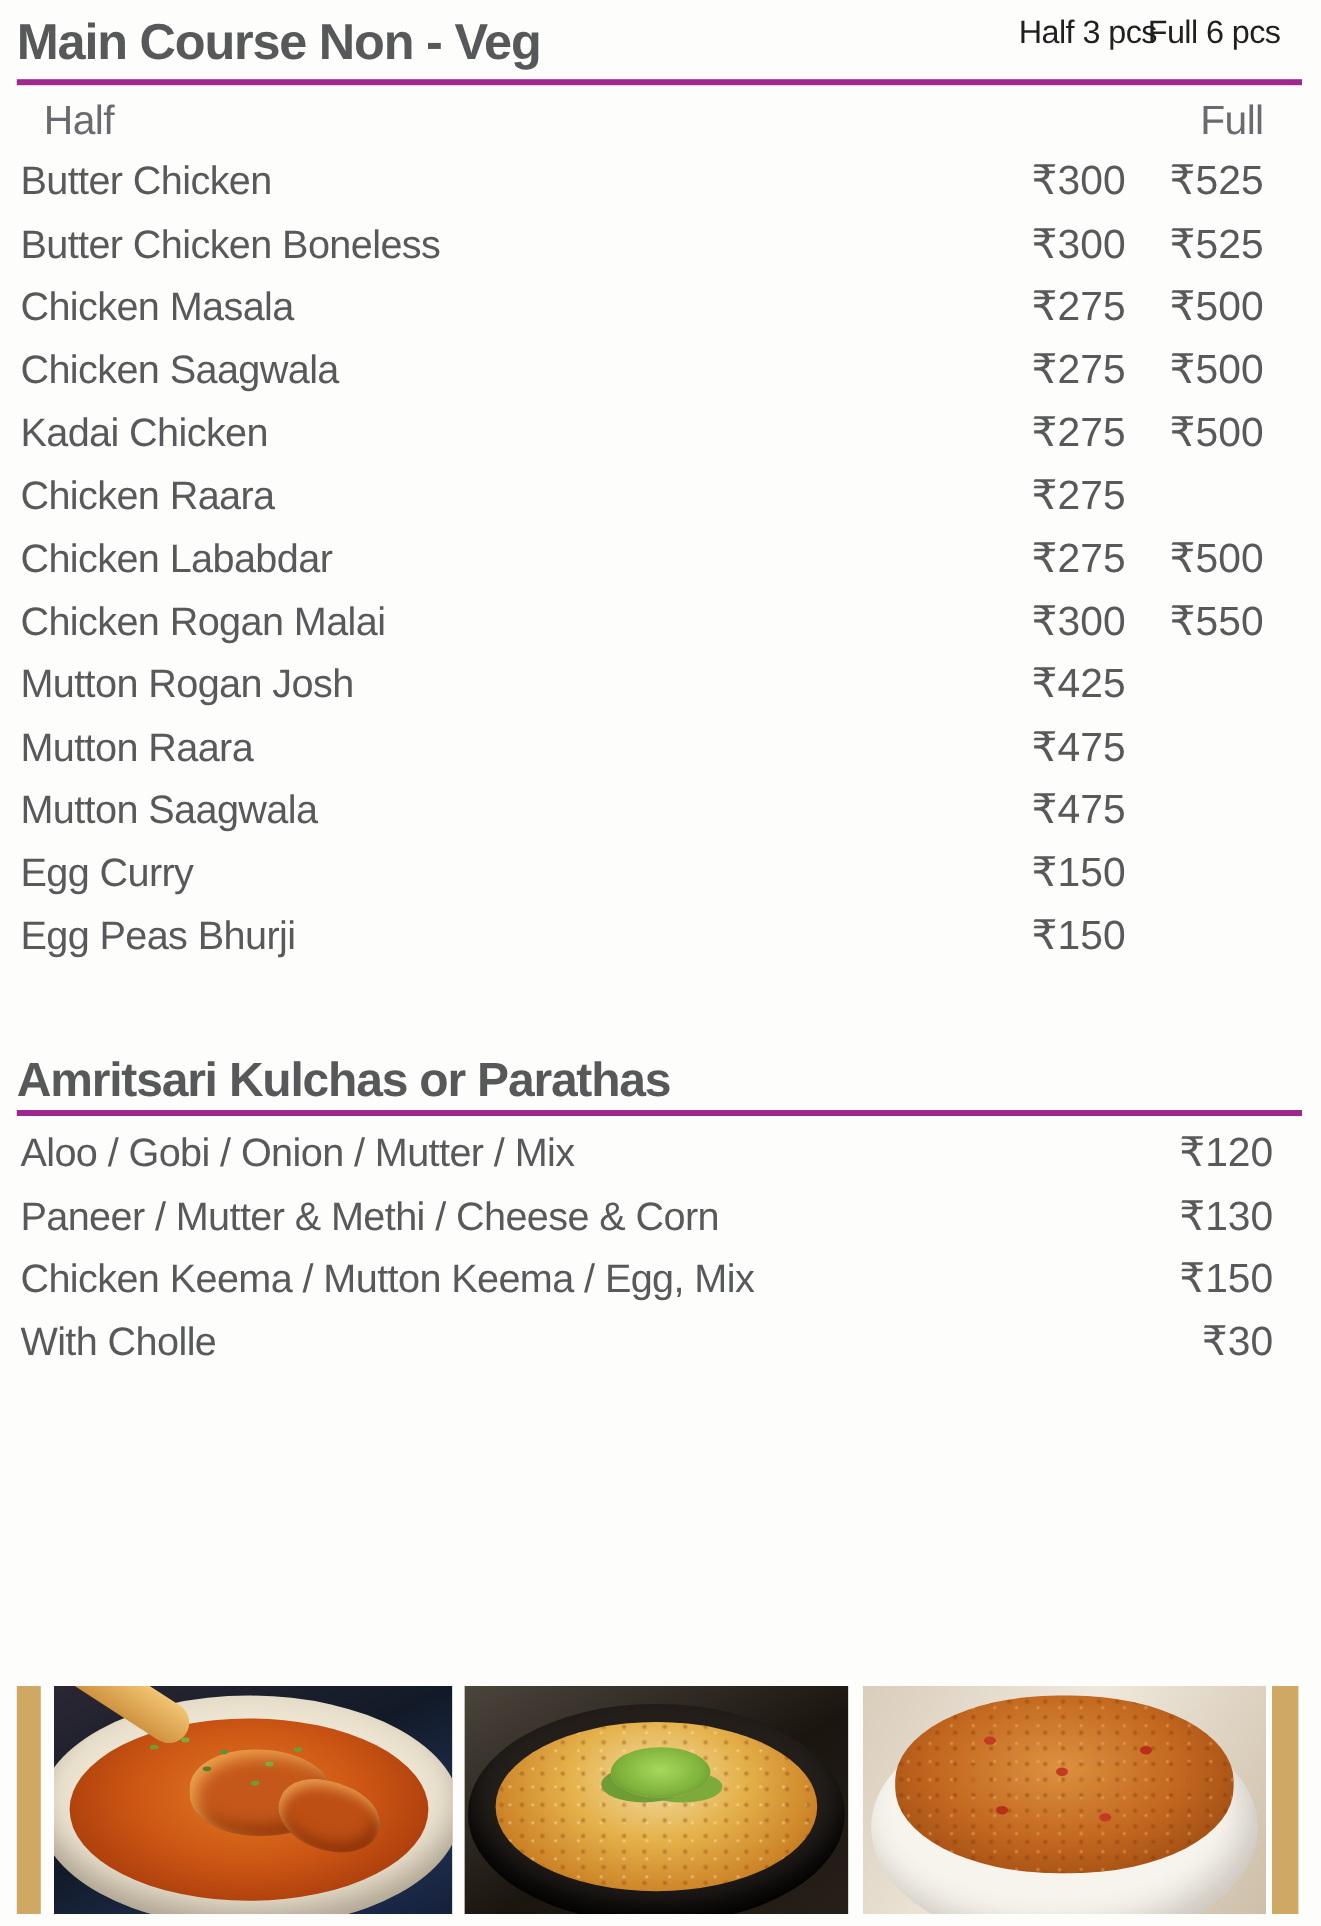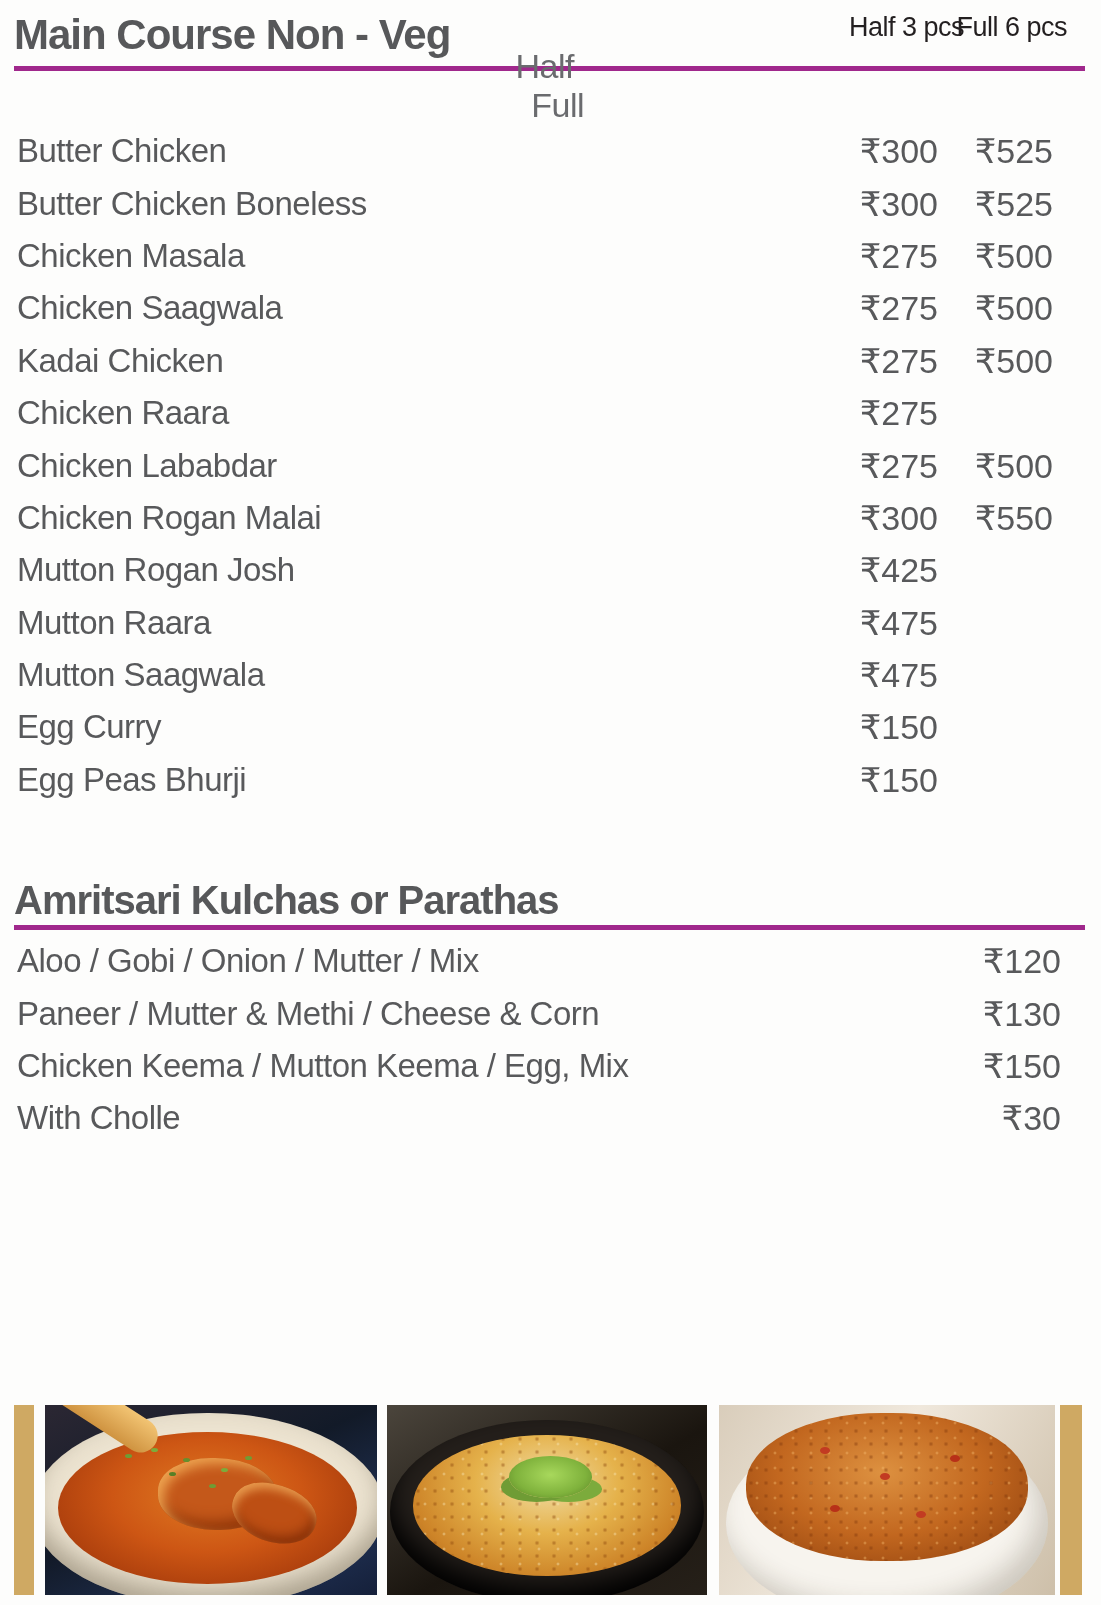--- a/index.html
+++ b/index.html
@@ -22,23 +22,23 @@
     position:absolute;top:12px;right:34px;
     display:flex;align-items:flex-start;
     color:#231f20;font-size:27px;letter-spacing:-0.5px;
   }
   .notes .nb{display:inline-block;text-align:right;white-space:nowrap;}
   .notes .nb.half{width:100px;}
   .notes .nb.full{width:118px;}
   .rule{height:5px;margin:0 16px 0 14px;background:#a0288c;}
   
   .colhead{
-    display:flex;justify-content:flex-end;align-items:center;
+    display:flex;justify-content:space-between;align-items:center;
     height:48px;margin-top:6px;padding-right:48px;
-    color:#6a6b6e;font-size:34px;letter-spacing:-0.5px;flex-direction:column;
+    color:#6a6b6e;font-size:34px;letter-spacing:-0.5px;
   }
   .c{display:inline-block;text-align:right;white-space:nowrap;}
   .c.half{width:95px;}
   .c.full{width:115px;}
   
   .list{padding:0;}
   .row{
     display:flex;align-items:center;
     height:52.4px;
     padding-left:17px;padding-right:48px;

